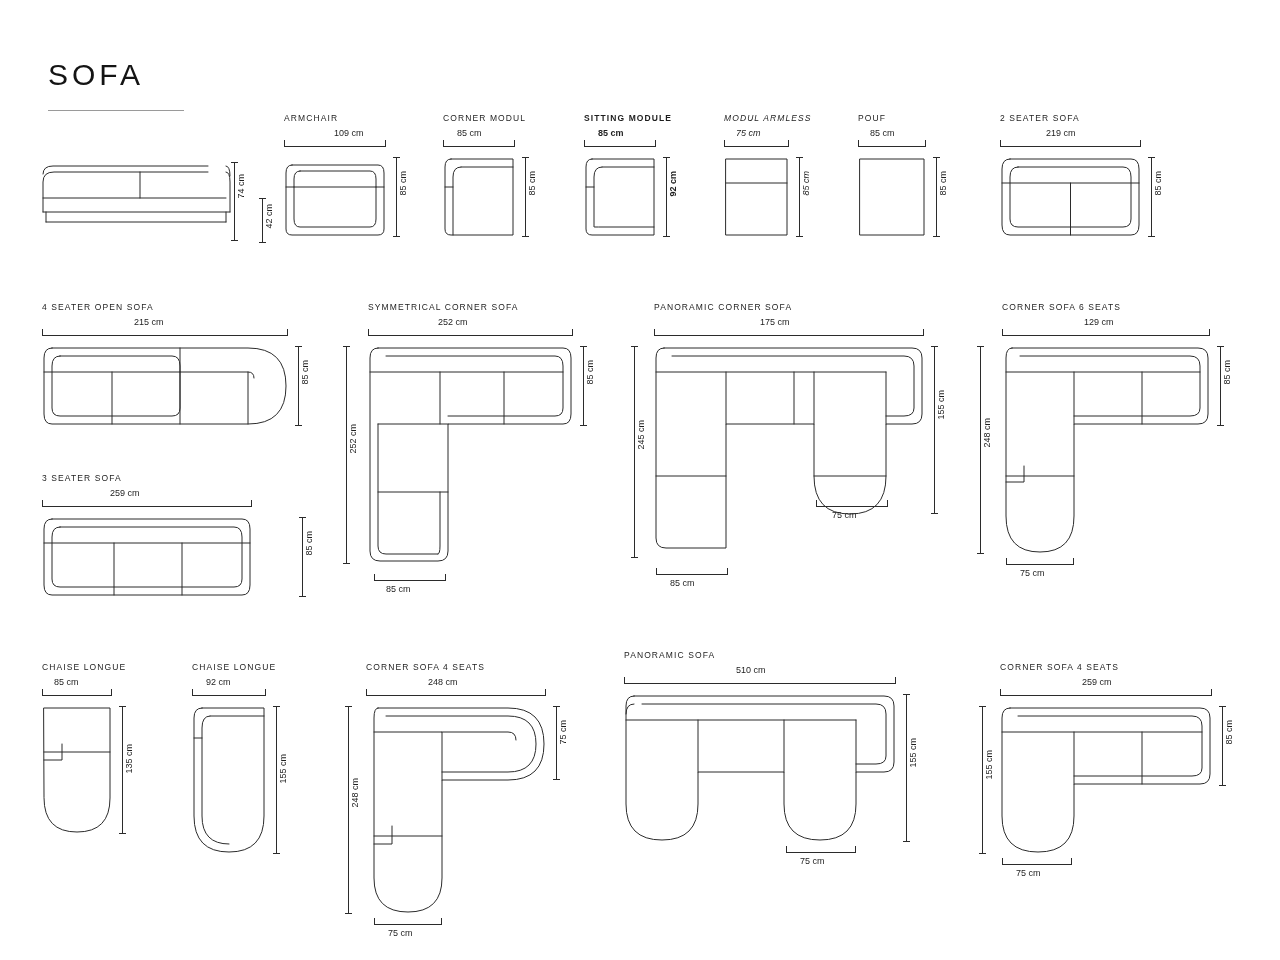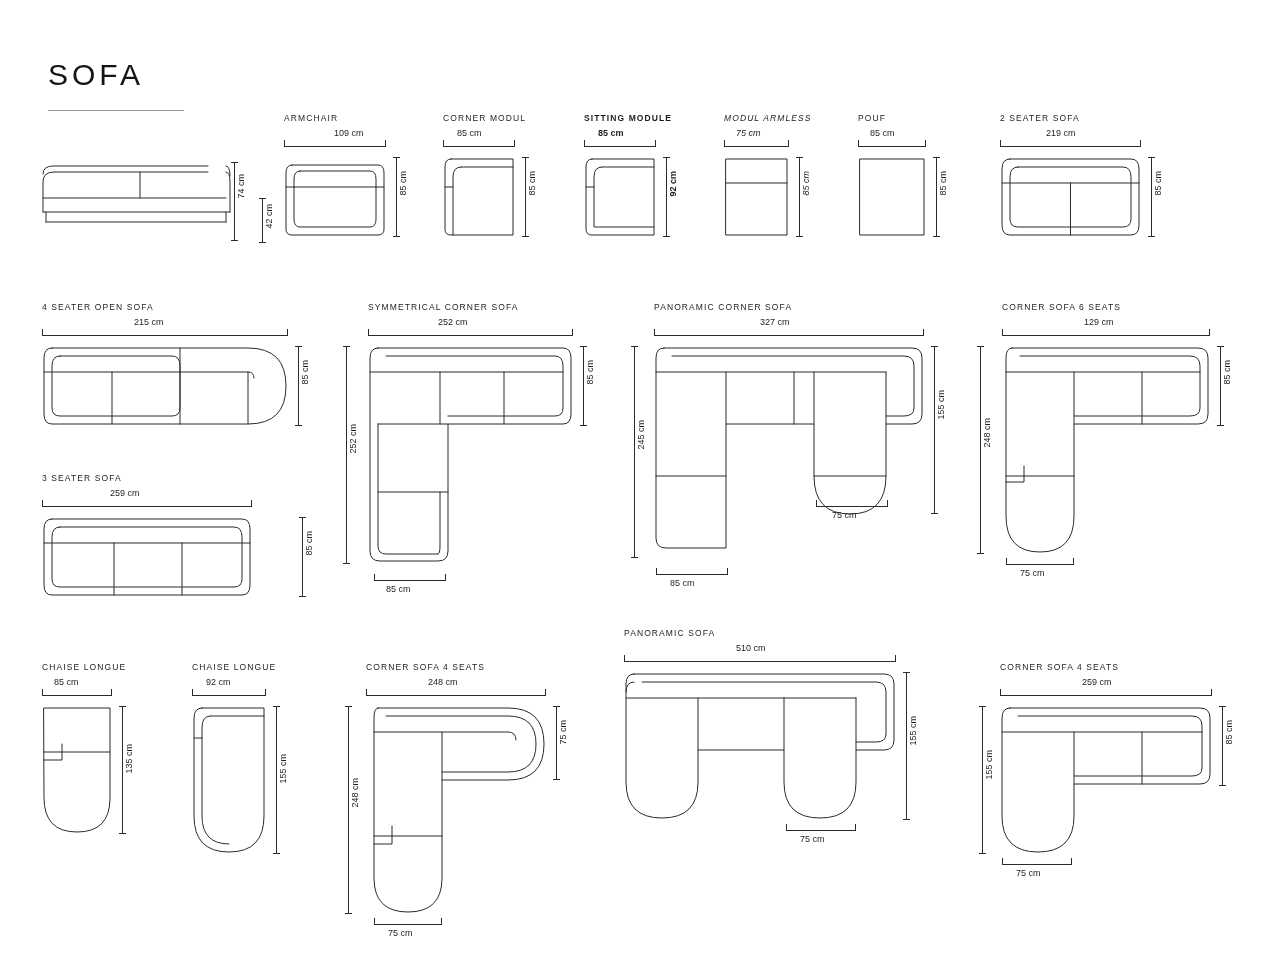--- a/index.html
+++ b/index.html
@@ -261,21 +261,21 @@
     <div class="dimtxt v" style="position:absolute;left:217px;top:58px;">85 cm</div>
 
     <div class="hline" style="left:6px;top:278px;width:72px;"></div>
     <div class="tickv" style="left:6px;top:272px;"></div>
     <div class="tickv" style="left:77px;top:272px;"></div>
     <div class="dimtxt" style="position:absolute;left:18px;top:282px;">85 cm</div>
   </div>
 
   <div class="item" style="left:654px;top:302px;">
     <div class="cap">PANORAMIC CORNER SOFA</div>
-    <div class="dimtxt" style="position:absolute;left:106px;top:15px;">327 cm</div>
+    <div class="dimtxt" style="position:absolute;left:106px;top:15px;">175 cm</div>
     <div class="hline" style="left:0;top:33px;width:270px;"></div>
     <div class="tickv" style="left:0;top:27px;"></div>
     <div class="tickv" style="left:269px;top:27px;"></div>
     <div class="draw" style="left:0;top:44px;">
       <svg width="270" height="212" viewBox="0 0 270 212">
         <path class="s" d="M10,2 L258,2 Q268,2 268,12 L268,68 Q268,78 258,78 L232,78 L232,130 Q232,168 196,168 Q160,168 160,130 L160,78 L72,78 L72,202 L12,202 Q2,202 2,192 L2,12 Q2,2 10,2 Z"></path>
         <path class="s" d="M18,10 L250,10 Q260,10 260,20 L260,62 Q260,70 250,70 L232,70"></path>
         <path class="s" d="M2,26 L232,26"></path>
         <path class="s" d="M72,26 L72,78 M140,26 L140,78 M160,26 L160,78 M232,26 L232,78"></path>
         <path class="s" d="M2,130 L72,130"></path>
@@ -402,21 +402,21 @@
     <div class="tickh" style="left:187px;top:44px;"></div>
     <div class="tickh" style="left:187px;top:117px;"></div>
     <div class="dimtxt v" style="position:absolute;left:192px;top:58px;">75 cm</div>
 
     <div class="hline" style="left:8px;top:262px;width:68px;"></div>
     <div class="tickv" style="left:8px;top:256px;"></div>
     <div class="tickv" style="left:75px;top:256px;"></div>
     <div class="dimtxt" style="position:absolute;left:22px;top:266px;">75 cm</div>
   </div>
 
-  <div class="item" style="left:624px;top:628px;text-align:right;">
+  <div class="item" style="left:624px;top:650px;text-align:right;">
     <div class="cap">PANORAMIC SOFA</div>
     <div class="dimtxt" style="position:absolute;left:112px;top:15px;">510 cm</div>
     <div class="hline" style="left:0;top:33px;width:272px;"></div>
     <div class="tickv" style="left:0;top:27px;"></div>
     <div class="tickv" style="left:271px;top:27px;"></div>
     <div class="draw" style="left:0;top:44px;">
       <svg width="272" height="148" viewBox="0 0 272 148">
         <path class="s" d="M10,2 L260,2 Q270,2 270,12 L270,68 Q270,78 260,78 L232,78 L232,110 Q232,146 196,146 Q160,146 160,110 L160,78 L74,78 L74,110 Q74,146 38,146 Q2,146 2,110 L2,12 Q2,2 10,2 Z"></path>
         <path class="s" d="M18,10 L252,10 Q262,10 262,20 L262,62 Q262,70 252,70 L232,70"></path>
         <path class="s" d="M10,10 Q2,10 2,20"></path>

